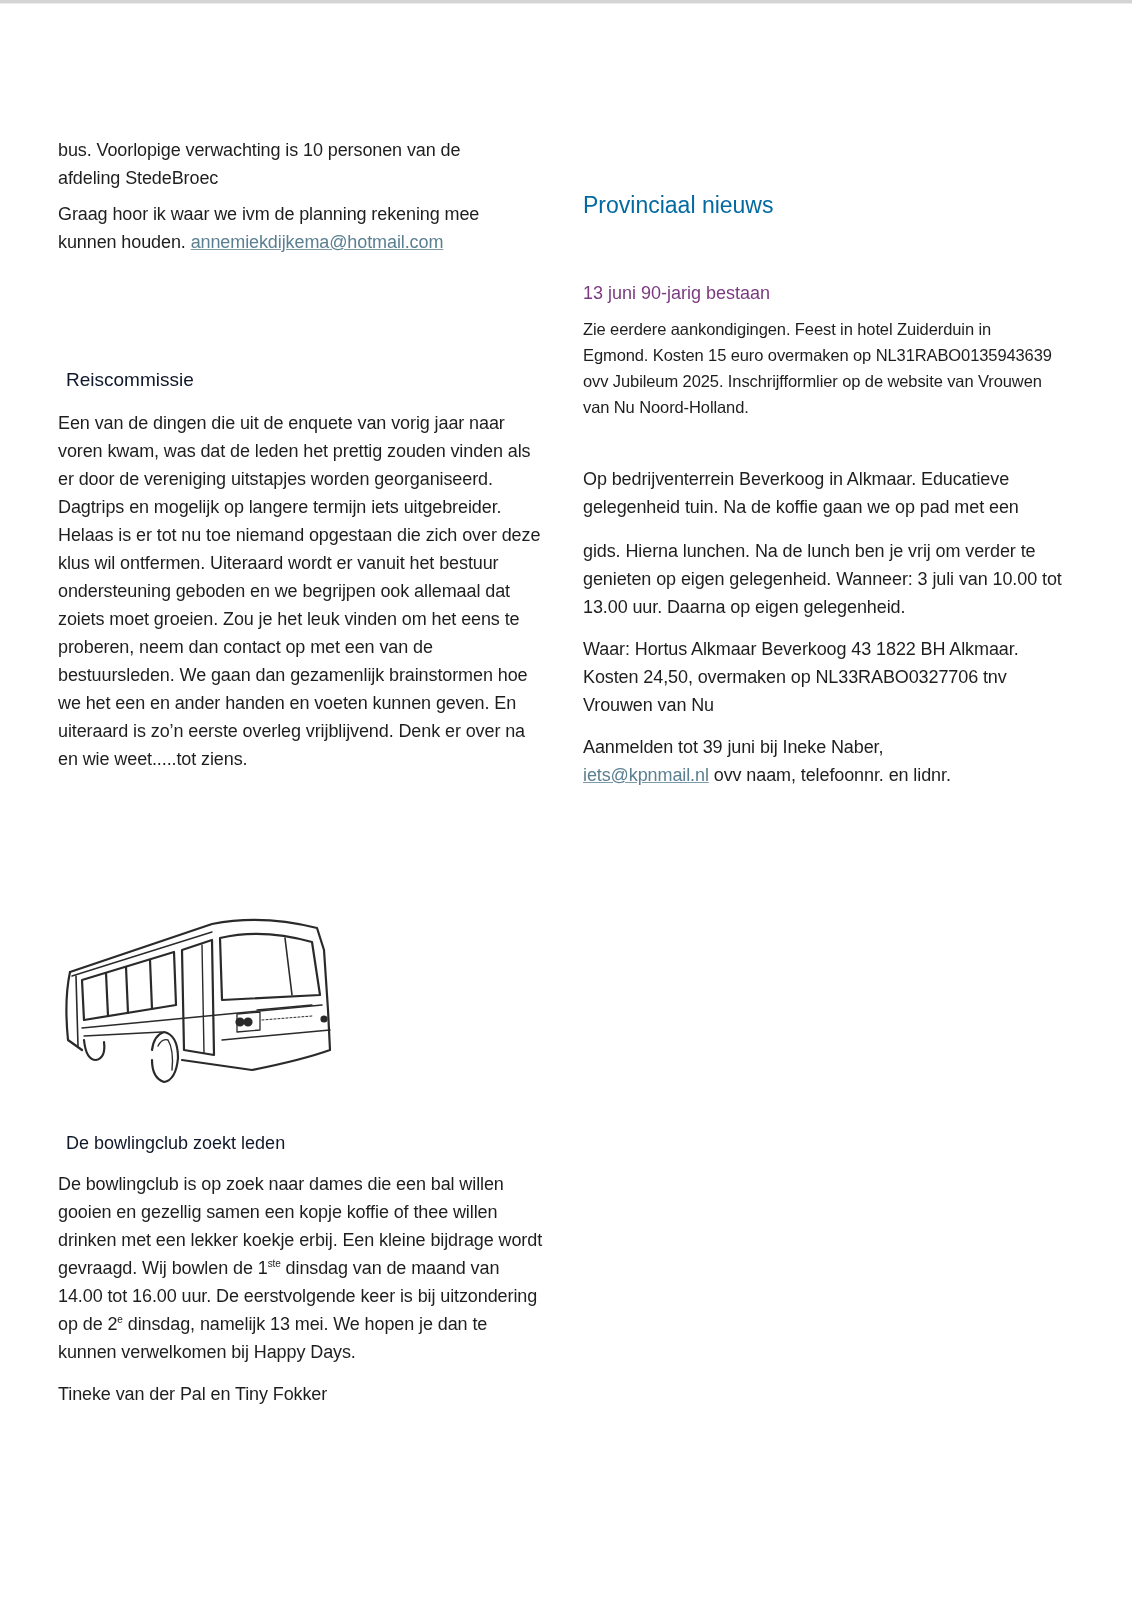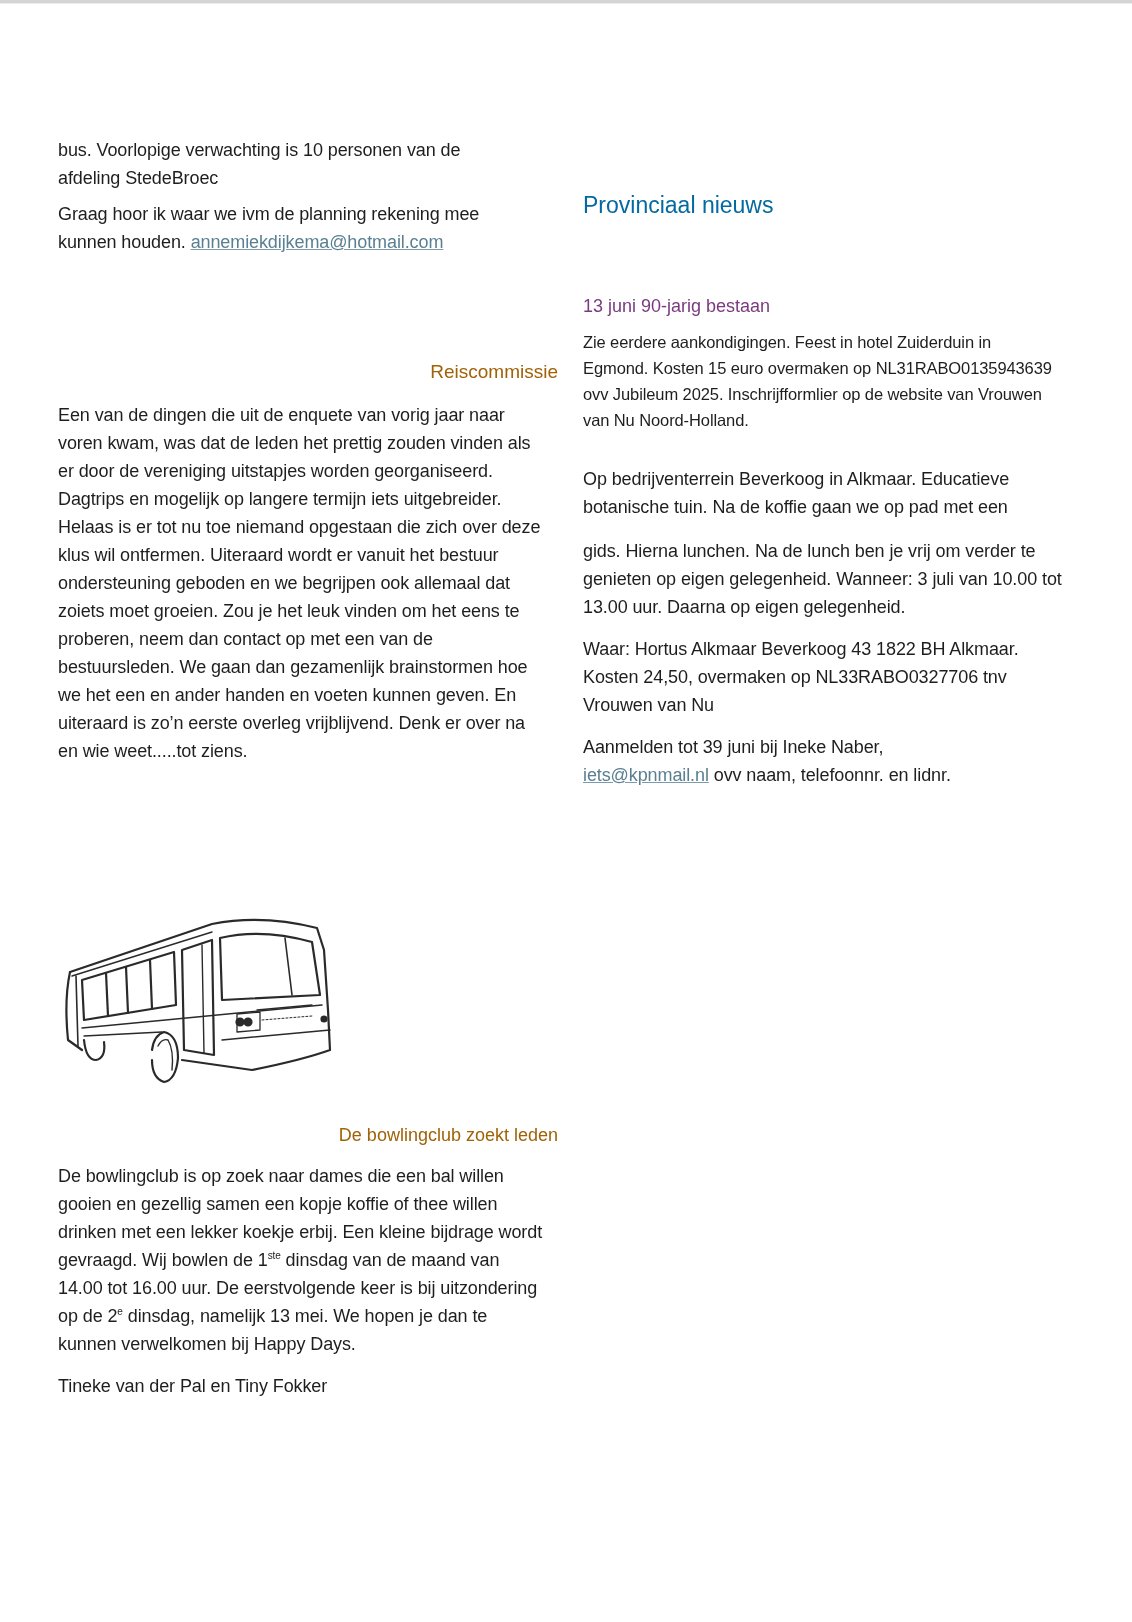--- a/index.html
+++ b/index.html
@@ -8,21 +8,21 @@
     font-family: "Liberation Sans", sans-serif; color: #1e1e1e;
   }
   .topbar { position: absolute; left: 0; top: 0; width: 1132px; height: 3px; background: #d4d4d4; border-bottom: 1px solid #ececec; }
   .col { position: absolute; }
   .left { left: 58px; width: 500px; }
   .right { left: 583px; width: 500px; }
   p { margin: 0; font-size: 18px; line-height: 28px; letter-spacing: -0.1px; }
   .small p, p.small { font-size: 16.5px; line-height: 26px; }
   a.link { color: #5a7f91; text-decoration: underline; text-decoration-color: #7c9aa8; }
   .h-main { font-size: 23px; color: #0369a1; font-weight: normal; margin: 0; }
-  .h-sec { font-size: 19px; color: #a16207; font-weight: normal; margin: 0; text-align: right; }
+  .h-sec { font-size: 19px; color: #0f172a; font-weight: normal; margin: 8px; }
   .h-sub { font-size: 18px; color: #7b3a80; font-weight: normal; margin: 0; }
   .bus { position: absolute; left: 62px; top: 910px; width: 285px; height: 175px; }
   sup { font-size: 10px; line-height: 0; vertical-align: 7px; }
 </style>
 </head>
 <body>
 
 <div class="topbar"></div>
 
 <div class="col left" style="top:136px;">
@@ -79,25 +79,25 @@
   <p style="margin-top:16px; width:490px;">
     <span>De bowlingclub is op zoek naar dames die een bal willen gooien en gezellig samen een kopje koffie of thee willen drinken met een lekker koekje erbij. Een kleine bijdrage wordt gevraagd. Wij bowlen de 1</span><sup>ste</sup><span> dinsdag van de maand van 14.00 tot 16.00 uur. De eerstvolgende keer is bij uitzondering op de 2</span><sup>e</sup><span> dinsdag, namelijk 13 mei. We hopen je dan te kunnen verwelkomen bij Happy Days.</span>
   </p>
   <p style="margin-top:14px;">Tineke van der Pal en Tiny Fokker</p>
 </div>
 
 <div class="col right" style="top:192px;">
   <h1 class="h-main">Provinciaal nieuws</h1>
 </div>
 
-<div class="col right" style="top:296px;">
+<div class="col right" style="top:283px;">
   <h3 class="h-sub">13 juni 90-jarig bestaan</h3>
   <p class="small" style="margin-top:12px; width:475px; font-size:16.5px; line-height:26px;">Zie eerdere aankondigingen. Feest in hotel Zuiderduin in Egmond. Kosten 15 euro overmaken op NL31RABO0135943639 ovv Jubileum 2025. Inschrijfformlier op de website van Vrouwen van Nu Noord-Holland.</p>
 </div>
 
 <div class="col right" style="top:447px;">
-  <p style="margin-top:18px; width:470px;">Op bedrijventerrein Beverkoog in Alkmaar. Educatieve botanische tuin. Na de koffie gaan we op pad met een</p>
+  <p style="margin-top:18px; width:470px;">Op bedrijventerrein Beverkoog in Alkmaar. Educatieve gelegenheid tuin. Na de koffie gaan we op pad met een</p>
   <p style="margin-top:16px; width:480px;">gids. Hierna lunchen. Na de lunch ben je vrij om verder te genieten op eigen gelegenheid. Wanneer: 3 juli van 10.00 tot 13.00 uur. Daarna op eigen gelegenheid.</p>
   <p style="margin-top:14px; width:470px;">Waar: Hortus Alkmaar Beverkoog 43 1822 BH Alkmaar. Kosten 24,50, overmaken op NL33RABO0327706 tnv Vrouwen van Nu</p>
   <p style="margin-top:14px; width:470px;">
     <span>Aanmelden tot 39 juni bij Ineke Naber, </span><br><a class="link">iets@kpnmail.nl</a><span> ovv naam, telefoonnr. en lidnr.</span>
   </p>
 </div>
 
 </body></html>

